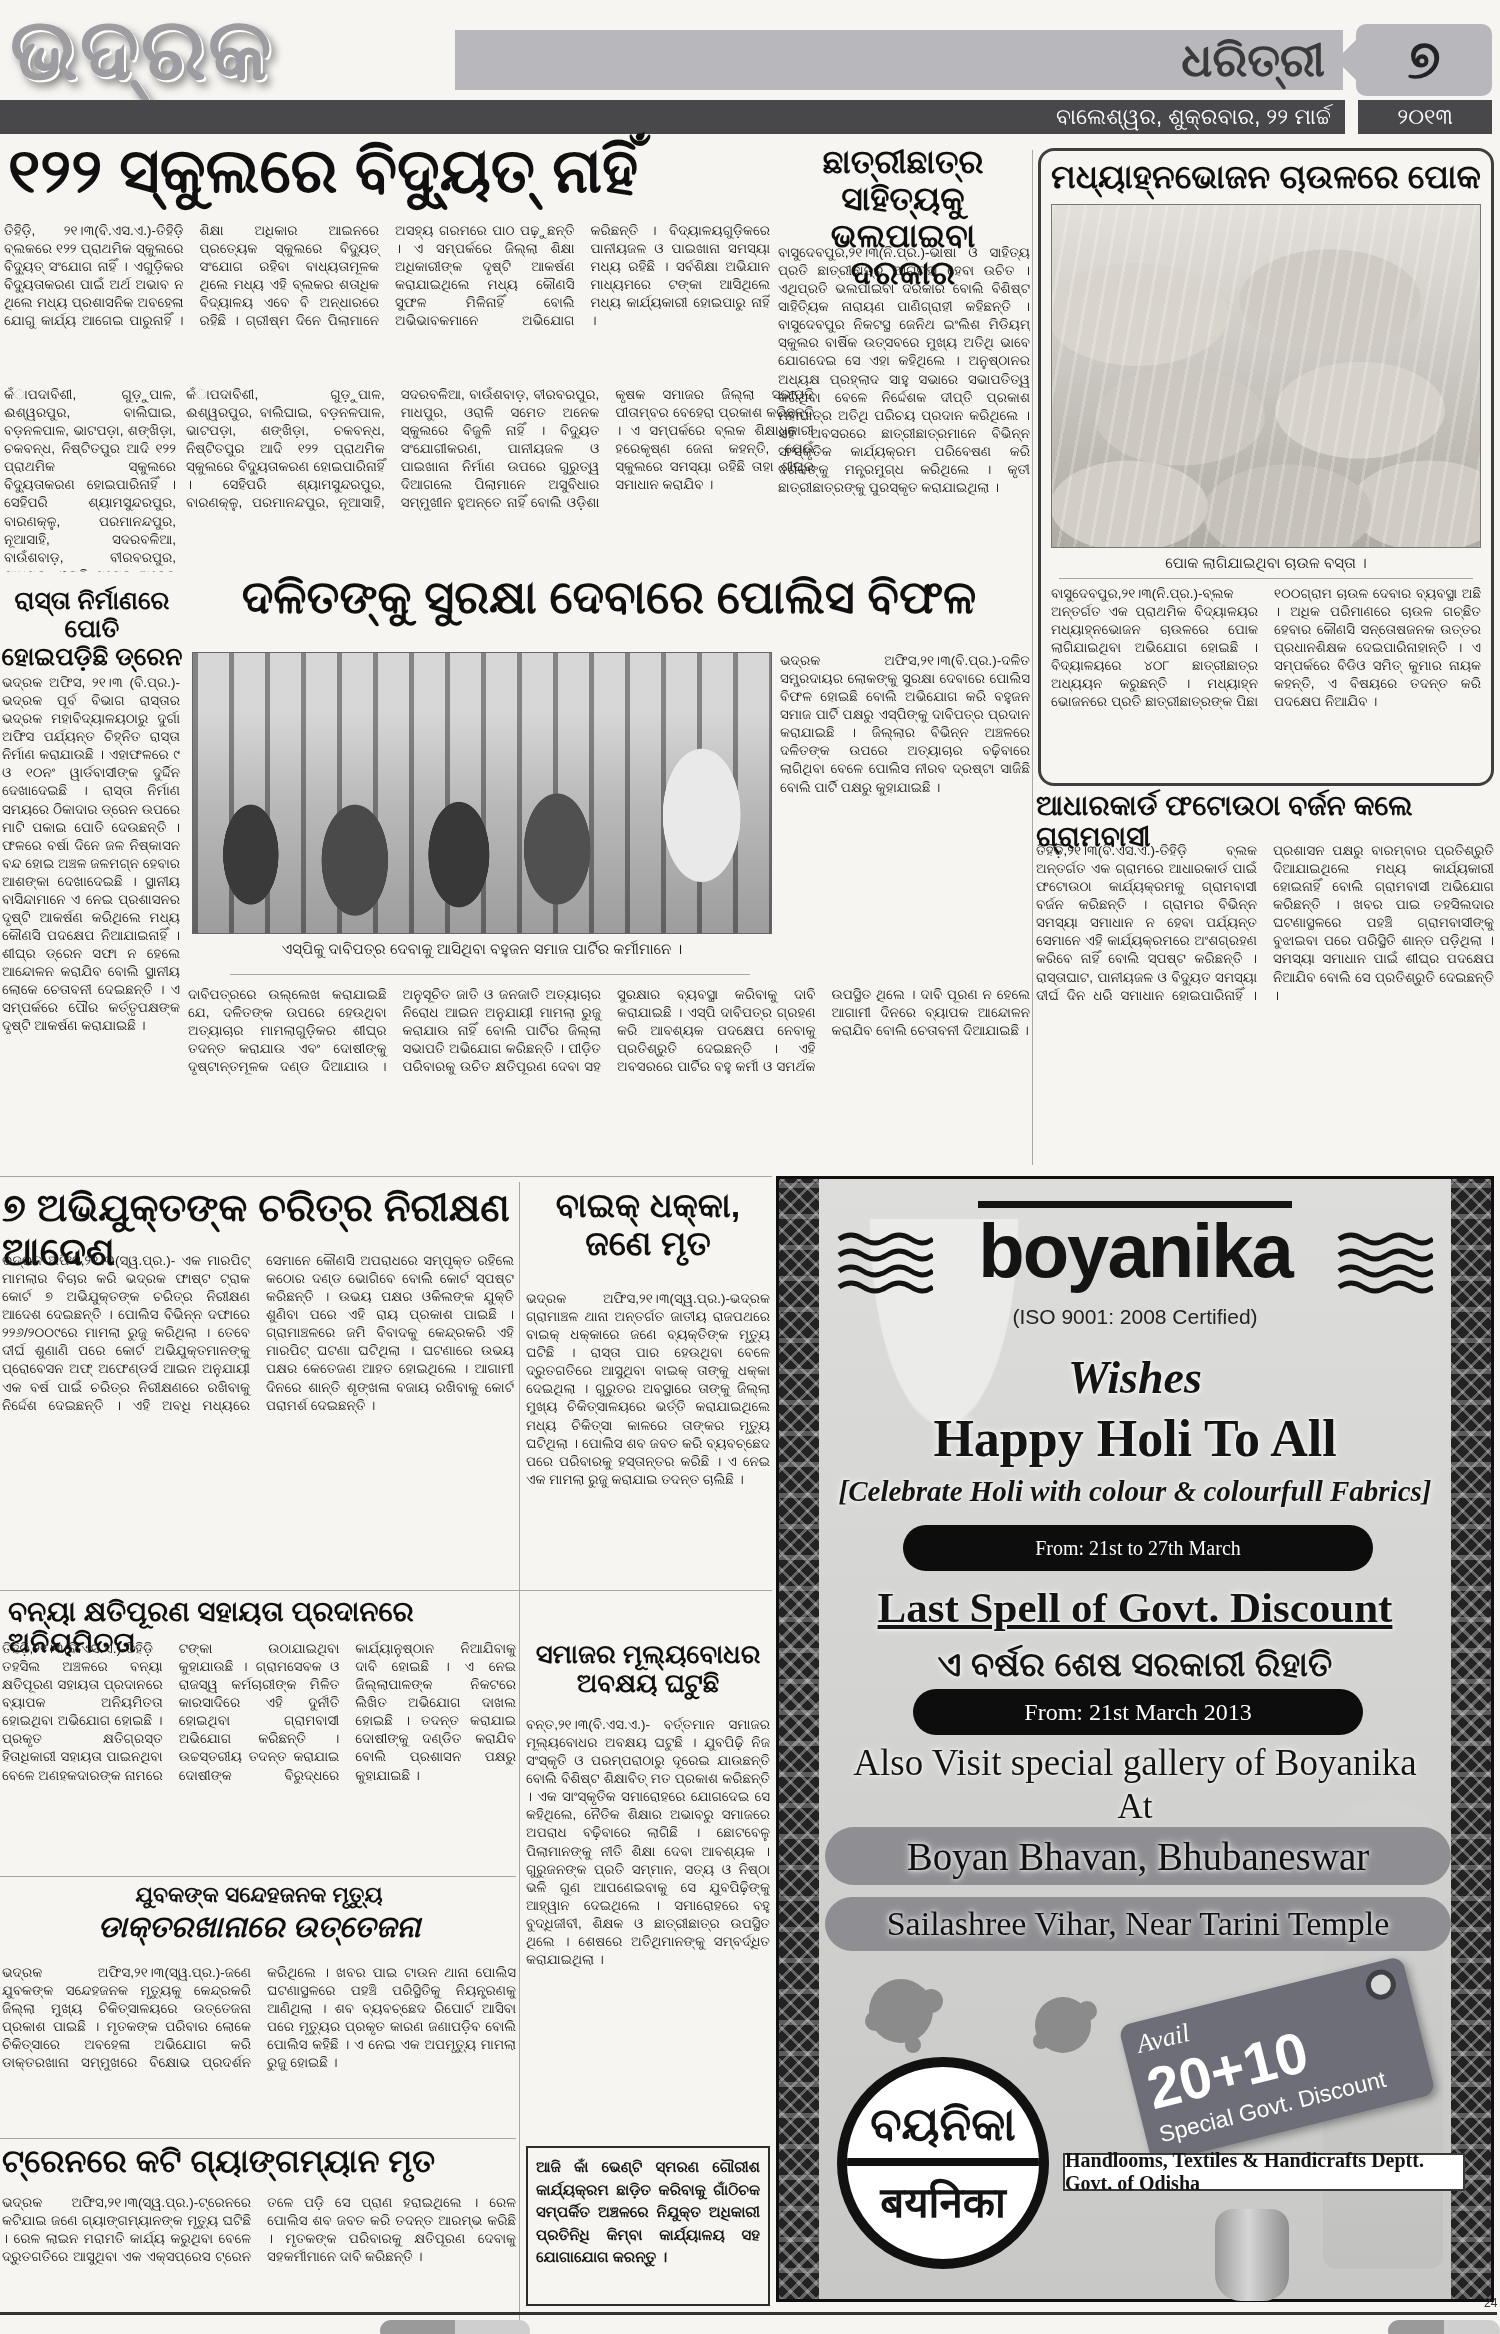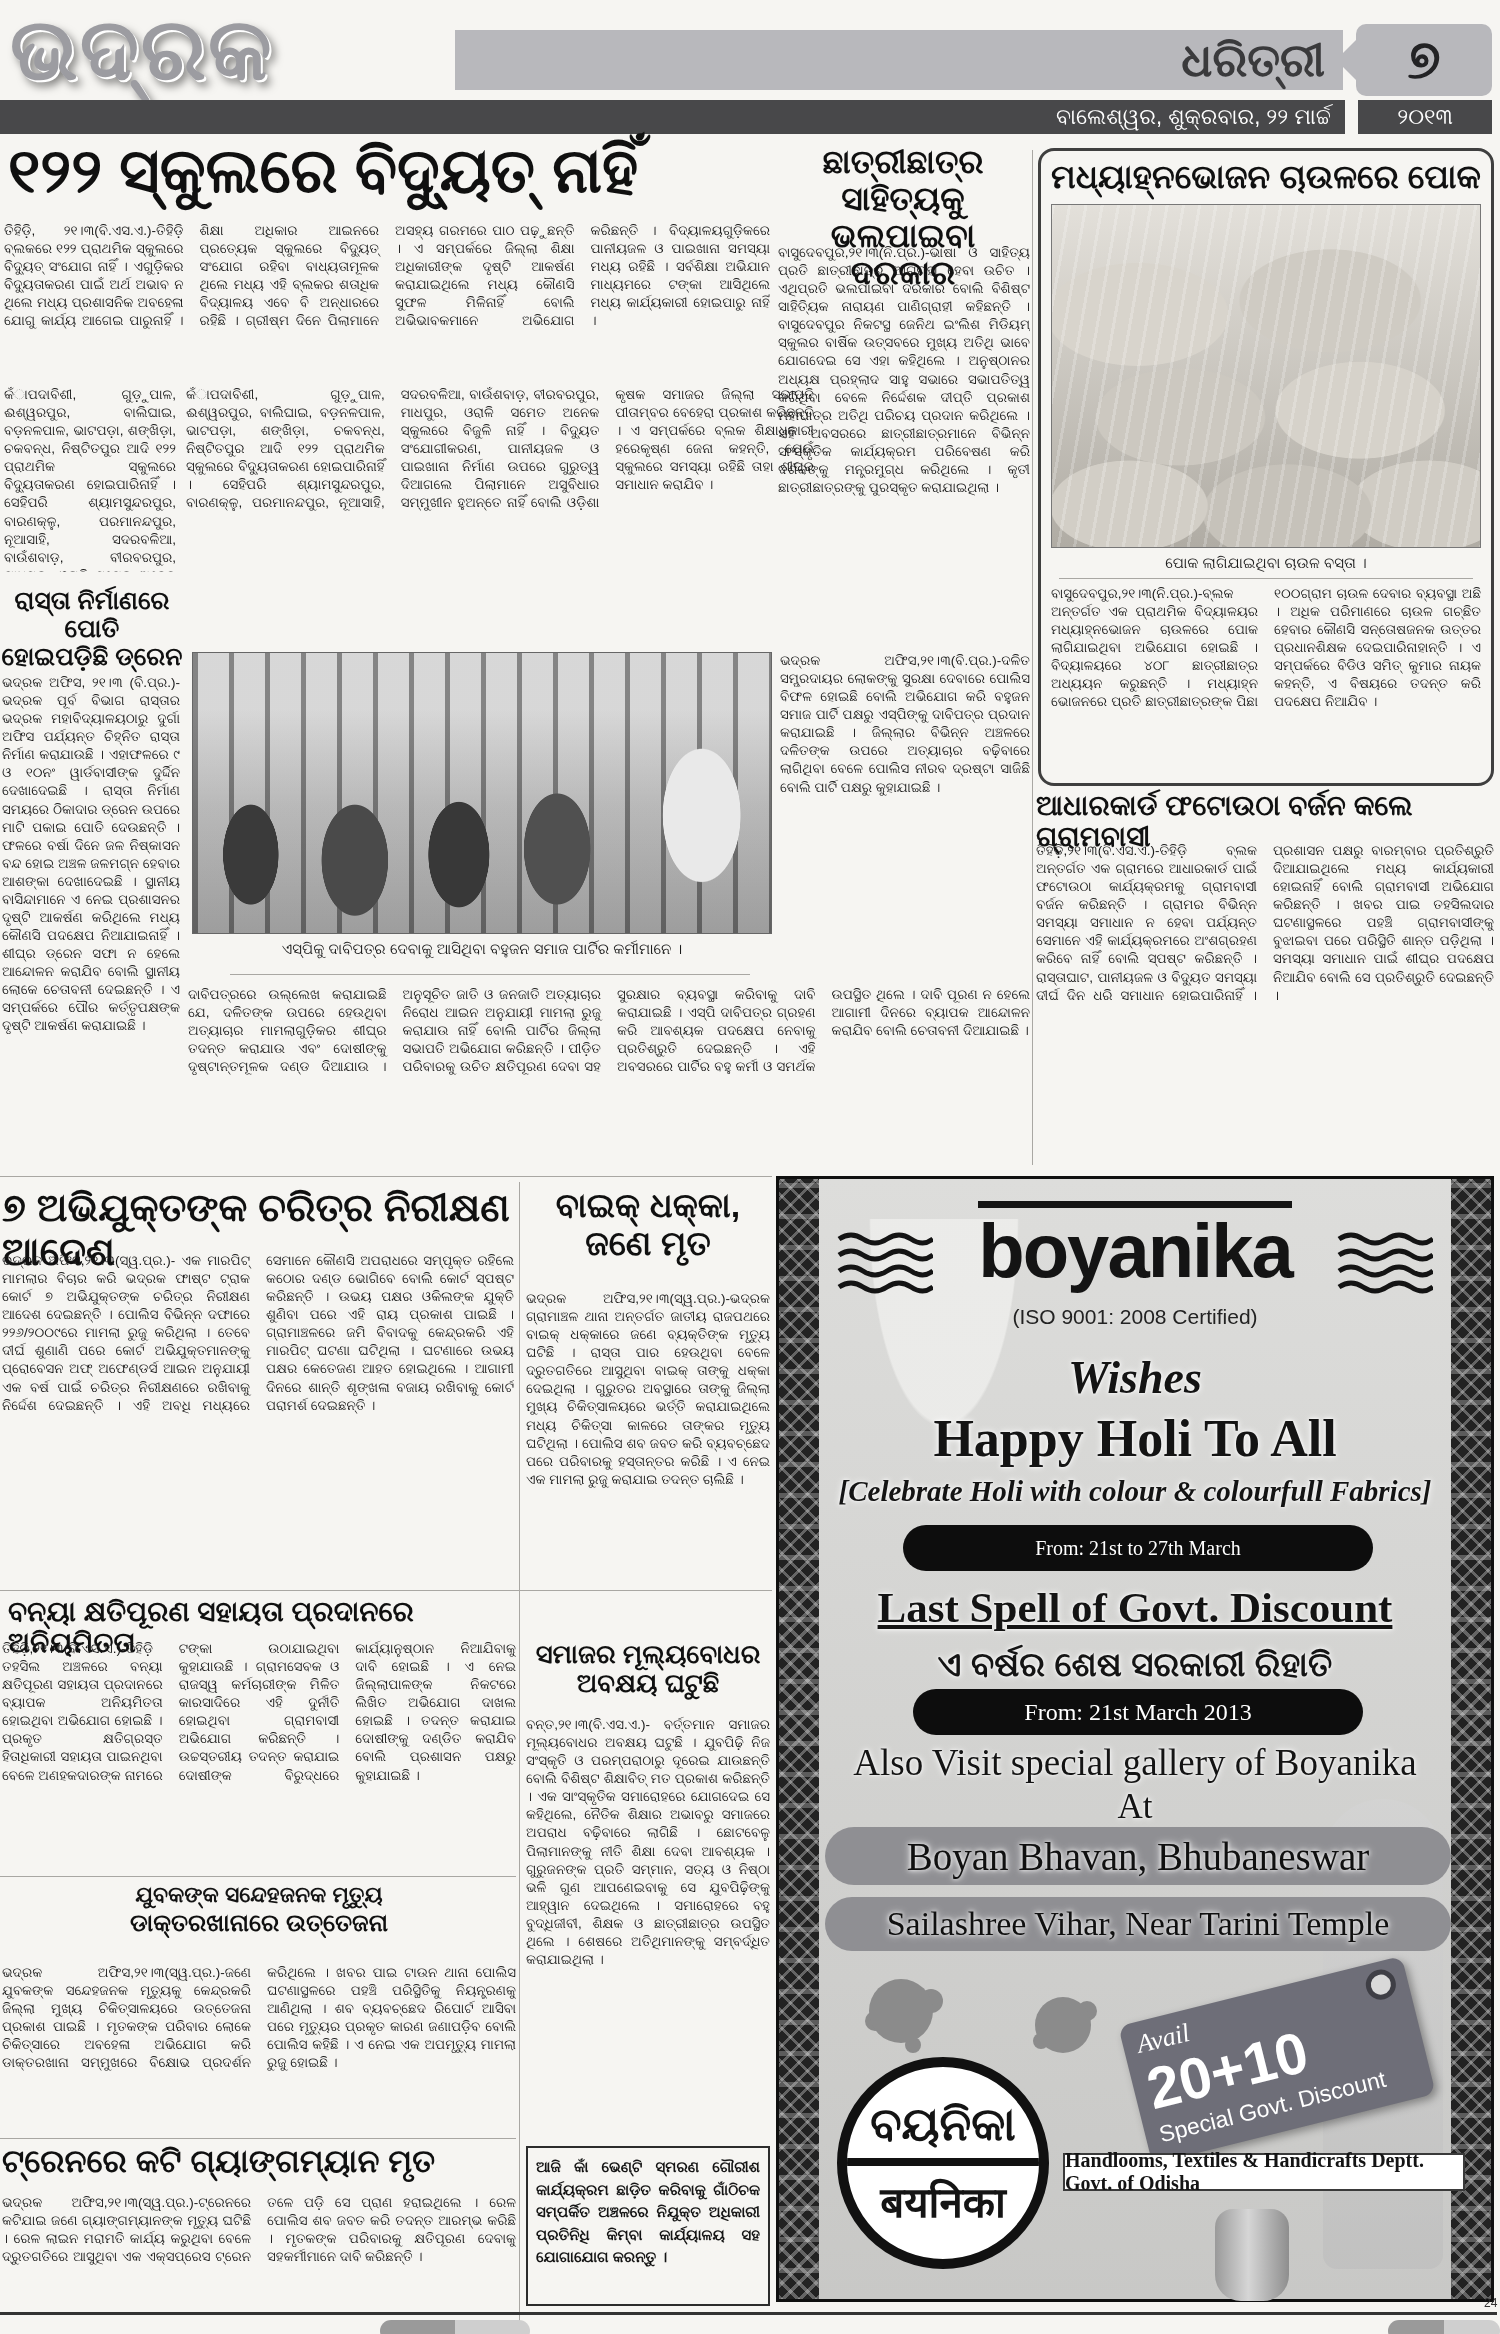--- a/index.html
+++ b/index.html
@@ -114,20 +114,21 @@
 
   <div class="abs hl" style="left:1036px;top:790px;width:460px;font-size:28px;">ଆଧାରକାର୍ଡ ଫଟୋଉଠା ବର୍ଜନ କଲେ ଗ୍ରାମବାସୀ</div>
   <div class="abs bt c2" style="left:1036px;top:842px;width:458px;height:322px;">ତିହିଡ଼ି,୨୧।୩(ବି.ଏସ.ଏ.)-ତିହିଡ଼ି ବ୍ଲକ ଅନ୍ତର୍ଗତ ଏକ ଗ୍ରାମରେ ଆଧାରକାର୍ଡ ପାଇଁ ଫଟୋଉଠା କାର୍ଯ୍ୟକ୍ରମକୁ ଗ୍ରାମବାସୀ ବର୍ଜନ କରିଛନ୍ତି । ଗ୍ରାମର ବିଭିନ୍ନ ସମସ୍ୟା ସମାଧାନ ନ ହେବା ପର୍ଯ୍ୟନ୍ତ ସେମାନେ ଏହି କାର୍ଯ୍ୟକ୍ରମରେ ଅଂଶଗ୍ରହଣ କରିବେ ନାହିଁ ବୋଲି ସ୍ପଷ୍ଟ କରିଛନ୍ତି । ରାସ୍ତାଘାଟ, ପାନୀୟଜଳ ଓ ବିଦ୍ୟୁତ ସମସ୍ୟା ଦୀର୍ଘ ଦିନ ଧରି ସମାଧାନ ହୋଇପାରିନାହିଁ । ପ୍ରଶାସନ ପକ୍ଷରୁ ବାରମ୍ବାର ପ୍ରତିଶ୍ରୁତି ଦିଆଯାଇଥିଲେ ମଧ୍ୟ କାର୍ଯ୍ୟକାରୀ ହୋଇନାହିଁ ବୋଲି ଗ୍ରାମବାସୀ ଅଭିଯୋଗ କରିଛନ୍ତି । ଖବର ପାଇ ତହସିଲଦାର ଘଟଣାସ୍ଥଳରେ ପହଞ୍ଚି ଗ୍ରାମବାସୀଙ୍କୁ ବୁଝାଇବା ପରେ ପରିସ୍ଥିତି ଶାନ୍ତ ପଡ଼ିଥିଲା । ସମସ୍ୟା ସମାଧାନ ପାଇଁ ଶୀଘ୍ର ପଦକ୍ଷେପ ନିଆଯିବ ବୋଲି ସେ ପ୍ରତିଶ୍ରୁତି ଦେଇଛନ୍ତି ।</div>
 
   <div class="abs hl ctr" style="left:0px;top:586px;width:184px;font-size:25px;">
     <span>ରାସ୍ତା ନିର୍ମାଣରେ ପୋତି</span><br>
     <span>ହୋଇପଡ଼ିଛି ଡ୍ରେନ</span>
   </div>
   <div class="abs bt" style="left:2px;top:674px;width:178px;height:502px;">ଭଦ୍ରକ ଅଫିସ, ୨୧।୩ (ବି.ପ୍ର.)-ଭଦ୍ରକ ପୂର୍ବ ବିଭାଗ ରାସ୍ତାର ଭଦ୍ରକ ମହାବିଦ୍ୟାଳୟଠାରୁ ଦୁର୍ଗା ଅଫିସ ପର୍ଯ୍ୟନ୍ତ ଚିହ୍ନିତ ରାସ୍ତା ନିର୍ମାଣ କରାଯାଉଛି । ଏହାଫଳରେ ୯ ଓ ୧୦ନଂ ୱାର୍ଡବାସୀଙ୍କ ଦୁର୍ଦ୍ଦିନ ଦେଖାଦେଇଛି । ରାସ୍ତା ନିର୍ମାଣ ସମୟରେ ଠିକାଦାର ଡ୍ରେନ ଉପରେ ମାଟି ପକାଇ ପୋତି ଦେଉଛନ୍ତି । ଫଳରେ ବର୍ଷା ଦିନେ ଜଳ ନିଷ୍କାସନ ବନ୍ଦ ହୋଇ ଅଞ୍ଚଳ ଜଳମଗ୍ନ ହେବାର ଆଶଙ୍କା ଦେଖାଦେଇଛି । ସ୍ଥାନୀୟ ବାସିନ୍ଦାମାନେ ଏ ନେଇ ପ୍ରଶାସନର ଦୃଷ୍ଟି ଆକର୍ଷଣ କରିଥିଲେ ମଧ୍ୟ କୌଣସି ପଦକ୍ଷେପ ନିଆଯାଇନାହିଁ । ଶୀଘ୍ର ଡ୍ରେନ ସଫା ନ ହେଲେ ଆନ୍ଦୋଳନ କରାଯିବ ବୋଲି ସ୍ଥାନୀୟ ଲୋକେ ଚେତାବନୀ ଦେଇଛନ୍ତି । ଏ ସମ୍ପର୍କରେ ପୌର କର୍ତ୍ତୃପକ୍ଷଙ୍କ ଦୃଷ୍ଟି ଆକର୍ଷଣ କରାଯାଇଛି ।</div>
 
+  <div class="abs hl ctr" style="left:186px;top:572px;width:846px;font-size:46px;">ଦଳିତଙ୍କୁ ସୁରକ୍ଷା ଦେବାରେ ପୋଲିସ ବିଫଳ</div>
   <div class="abs photo-protest" style="left:192px;top:652px;width:580px;height:282px;border:1px solid #666;"></div>
   <div class="abs bt" style="left:780px;top:652px;width:250px;height:318px;">ଭଦ୍ରକ ଅଫିସ,୨୧।୩(ବି.ପ୍ର.)-ଦଳିତ ସମ୍ପ୍ରଦାୟର ଲୋକଙ୍କୁ ସୁରକ୍ଷା ଦେବାରେ ପୋଲିସ ବିଫଳ ହୋଇଛି ବୋଲି ଅଭିଯୋଗ କରି ବହୁଜନ ସମାଜ ପାର୍ଟି ପକ୍ଷରୁ ଏସ୍ପିଙ୍କୁ ଦାବିପତ୍ର ପ୍ରଦାନ କରାଯାଇଛି । ଜିଲ୍ଲାର ବିଭିନ୍ନ ଅଞ୍ଚଳରେ ଦଳିତଙ୍କ ଉପରେ ଅତ୍ୟାଚାର ବଢ଼ିବାରେ ଲାଗିଥିବା ବେଳେ ପୋଲିସ ନୀରବ ଦ୍ରଷ୍ଟା ସାଜିଛି ବୋଲି ପାର୍ଟି ପକ୍ଷରୁ କୁହାଯାଇଛି ।</div>
   <div class="abs cap" style="left:192px;top:940px;width:580px;">ଏସ୍ପିକୁ ଦାବିପତ୍ର ଦେବାକୁ ଆସିଥିବା ବହୁଜନ ସମାଜ ପାର୍ଟିର କର୍ମୀମାନେ ।</div>
   <div class="abs hrule" style="left:230px;top:974px;width:520px;"></div>
   <div class="abs bt c4" style="left:188px;top:986px;width:842px;height:182px;">ଦାବିପତ୍ରରେ ଉଲ୍ଲେଖ କରାଯାଇଛି ଯେ, ଦଳିତଙ୍କ ଉପରେ ହେଉଥିବା ଅତ୍ୟାଚାର ମାମଲାଗୁଡ଼ିକର ଶୀଘ୍ର ତଦନ୍ତ କରାଯାଉ ଏବଂ ଦୋଷୀଙ୍କୁ ଦୃଷ୍ଟାନ୍ତମୂଳକ ଦଣ୍ଡ ଦିଆଯାଉ । ଅନୁସୂଚିତ ଜାତି ଓ ଜନଜାତି ଅତ୍ୟାଚାର ନିରୋଧ ଆଇନ ଅନୁଯାୟୀ ମାମଲା ରୁଜୁ କରାଯାଉ ନାହିଁ ବୋଲି ପାର୍ଟିର ଜିଲ୍ଲା ସଭାପତି ଅଭିଯୋଗ କରିଛନ୍ତି । ପୀଡ଼ିତ ପରିବାରକୁ ଉଚିତ କ୍ଷତିପୂରଣ ଦେବା ସହ ସୁରକ୍ଷାର ବ୍ୟବସ୍ଥା କରିବାକୁ ଦାବି କରାଯାଇଛି । ଏସ୍ପି ଦାବିପତ୍ର ଗ୍ରହଣ କରି ଆବଶ୍ୟକ ପଦକ୍ଷେପ ନେବାକୁ ପ୍ରତିଶ୍ରୁତି ଦେଇଛନ୍ତି । ଏହି ଅବସରରେ ପାର୍ଟିର ବହୁ କର୍ମୀ ଓ ସମର୍ଥକ ଉପସ୍ଥିତ ଥିଲେ । ଦାବି ପୂରଣ ନ ହେଲେ ଆଗାମୀ ଦିନରେ ବ୍ୟାପକ ଆନ୍ଦୋଳନ କରାଯିବ ବୋଲି ଚେତାବନୀ ଦିଆଯାଇଛି ।</div>
 
   <div class="abs hrule" style="left:0px;top:1176px;width:772px;"></div>
   <div class="abs vrule" style="left:519px;top:1182px;height:1148px;"></div>
 
   <div class="abs hl" style="left:2px;top:1186px;width:514px;font-size:39px;">୭ ଅଭିଯୁକ୍ତଙ୍କ ଚରିତ୍ର ନିରୀକ୍ଷଣ ଆଦେଶ</div>
@@ -144,21 +145,21 @@
   <div class="abs bt c3" style="left:2px;top:1640px;width:514px;height:232px;">ତିହିଡ଼ି,୨୧।୩(ବି.ଏସ.ଏ.)-ତିହିଡ଼ି ତହସିଲ ଅଞ୍ଚଳରେ ବନ୍ୟା କ୍ଷତିପୂରଣ ସହାୟତା ପ୍ରଦାନରେ ବ୍ୟାପକ ଅନିୟମିତତା ହୋଇଥିବା ଅଭିଯୋଗ ହୋଇଛି । ପ୍ରକୃତ କ୍ଷତିଗ୍ରସ୍ତ ହିତାଧିକାରୀ ସହାୟତା ପାଇନଥିବା ବେଳେ ଅଣହକଦାରଙ୍କ ନାମରେ ଟଙ୍କା ଉଠାଯାଇଥିବା କୁହାଯାଉଛି । ଗ୍ରାମସେବକ ଓ ରାଜସ୍ୱ କର୍ମଚାରୀଙ୍କ ମିଳିତ କାରସାଦିରେ ଏହି ଦୁର୍ନୀତି ହୋଇଥିବା ଗ୍ରାମବାସୀ ଅଭିଯୋଗ କରିଛନ୍ତି । ଉଚ୍ଚସ୍ତରୀୟ ତଦନ୍ତ କରାଯାଇ ଦୋଷୀଙ୍କ ବିରୁଦ୍ଧରେ କାର୍ଯ୍ୟାନୁଷ୍ଠାନ ନିଆଯିବାକୁ ଦାବି ହୋଇଛି । ଏ ନେଇ ଜିଲ୍ଲାପାଳଙ୍କ ନିକଟରେ ଲିଖିତ ଅଭିଯୋଗ ଦାଖଲ ହୋଇଛି । ତଦନ୍ତ କରାଯାଇ ଦୋଷୀଙ୍କୁ ଦଣ୍ଡିତ କରାଯିବ ବୋଲି ପ୍ରଶାସନ ପକ୍ଷରୁ କୁହାଯାଇଛି ।</div>
 
   <div class="abs hl ctr" style="left:526px;top:1640px;width:244px;font-size:26px;">
     <span>ସମାଜର ମୂଲ୍ୟବୋଧର</span><br>
     <span>ଅବକ୍ଷୟ ଘଟୁଛି</span>
   </div>
   <div class="abs bt" style="left:526px;top:1716px;width:244px;height:420px;">ବନ୍ତ,୨୧।୩(ବି.ଏସ.ଏ.)- ବର୍ତ୍ତମାନ ସମାଜର ମୂଲ୍ୟବୋଧର ଅବକ୍ଷୟ ଘଟୁଛି । ଯୁବପିଢ଼ି ନିଜ ସଂସ୍କୃତି ଓ ପରମ୍ପରାଠାରୁ ଦୂରେଇ ଯାଉଛନ୍ତି ବୋଲି ବିଶିଷ୍ଟ ଶିକ୍ଷାବିତ୍ ମତ ପ୍ରକାଶ କରିଛନ୍ତି । ଏକ ସାଂସ୍କୃତିକ ସମାରୋହରେ ଯୋଗଦେଇ ସେ କହିଥିଲେ, ନୈତିକ ଶିକ୍ଷାର ଅଭାବରୁ ସମାଜରେ ଅପରାଧ ବଢ଼ିବାରେ ଲାଗିଛି । ଛୋଟବେଳୁ ପିଲାମାନଙ୍କୁ ନୀତି ଶିକ୍ଷା ଦେବା ଆବଶ୍ୟକ । ଗୁରୁଜନଙ୍କ ପ୍ରତି ସମ୍ମାନ, ସତ୍ୟ ଓ ନିଷ୍ଠା ଭଳି ଗୁଣ ଆପଣେଇବାକୁ ସେ ଯୁବପିଢ଼ିଙ୍କୁ ଆହ୍ୱାନ ଦେଇଥିଲେ । ସମାରୋହରେ ବହୁ ବୁଦ୍ଧିଜୀବୀ, ଶିକ୍ଷକ ଓ ଛାତ୍ରୀଛାତ୍ର ଉପସ୍ଥିତ ଥିଲେ । ଶେଷରେ ଅତିଥିମାନଙ୍କୁ ସମ୍ବର୍ଦ୍ଧିତ କରାଯାଇଥିଲା ।</div>
 
   <div class="abs hrule" style="left:0px;top:1876px;width:516px;"></div>
   <div class="abs ctr" style="left:2px;top:1882px;width:514px;font-size:22px;font-weight:700;">ଯୁବକଙ୍କ ସନ୍ଦେହଜନକ ମୃତ୍ୟୁ</div>
-  <div class="abs hl ctr" style="left:2px;top:1910px;width:514px;font-size:24px;">ଡାକ୍ତରଖାନାରେ ଉତ୍ତେଜନା</div>
+  <div class="abs hl ctr" style="left:2px;top:1910px;width:514px;font-size:30px;font-style:italic;">ଡାକ୍ତରଖାନାରେ ଉତ୍ତେଜନା</div>
   <div class="abs bt c2" style="left:2px;top:1964px;width:514px;height:168px;">ଭଦ୍ରକ ଅଫିସ,୨୧।୩(ସ୍ୱ.ପ୍ର.)-ଜଣେ ଯୁବକଙ୍କ ସନ୍ଦେହଜନକ ମୃତ୍ୟୁକୁ କେନ୍ଦ୍ରକରି ଜିଲ୍ଲା ମୁଖ୍ୟ ଚିକିତ୍ସାଳୟରେ ଉତ୍ତେଜନା ପ୍ରକାଶ ପାଇଛି । ମୃତକଙ୍କ ପରିବାର ଲୋକେ ଚିକିତ୍ସାରେ ଅବହେଳା ଅଭିଯୋଗ କରି ଡାକ୍ତରଖାନା ସମ୍ମୁଖରେ ବିକ୍ଷୋଭ ପ୍ରଦର୍ଶନ କରିଥିଲେ । ଖବର ପାଇ ଟାଉନ ଥାନା ପୋଲିସ ଘଟଣାସ୍ଥଳରେ ପହଞ୍ଚି ପରିସ୍ଥିତିକୁ ନିୟନ୍ତ୍ରଣକୁ ଆଣିଥିଲା । ଶବ ବ୍ୟବଚ୍ଛେଦ ରିପୋର୍ଟ ଆସିବା ପରେ ମୃତ୍ୟୁର ପ୍ରକୃତ କାରଣ ଜଣାପଡ଼ିବ ବୋଲି ପୋଲିସ କହିଛି । ଏ ନେଇ ଏକ ଅପମୃତ୍ୟୁ ମାମଲା ରୁଜୁ ହୋଇଛି ।</div>
 
   <div class="abs hrule" style="left:0px;top:2138px;width:516px;"></div>
   <div class="abs hl" style="left:2px;top:2144px;width:514px;font-size:32px;">ଟ୍ରେନରେ କଟି ଗ୍ୟାଙ୍ଗମ୍ୟାନ ମୃତ</div>
   <div class="abs bt c2" style="left:2px;top:2194px;width:514px;height:116px;">ଭଦ୍ରକ ଅଫିସ,୨୧।୩(ସ୍ୱ.ପ୍ର.)-ଟ୍ରେନରେ କଟିଯାଇ ଜଣେ ଗ୍ୟାଙ୍ଗମ୍ୟାନଙ୍କ ମୃତ୍ୟୁ ଘଟିଛି । ରେଳ ଲାଇନ ମରାମତି କାର୍ଯ୍ୟ କରୁଥିବା ବେଳେ ଦ୍ରୁତଗତିରେ ଆସୁଥିବା ଏକ ଏକ୍ସପ୍ରେସ ଟ୍ରେନ ତଳେ ପଡ଼ି ସେ ପ୍ରାଣ ହରାଇଥିଲେ । ରେଳ ପୋଲିସ ଶବ ଜବତ କରି ତଦନ୍ତ ଆରମ୍ଭ କରିଛି । ମୃତକଙ୍କ ପରିବାରକୁ କ୍ଷତିପୂରଣ ଦେବାକୁ ସହକର୍ମୀମାନେ ଦାବି କରିଛନ୍ତି ।</div>
 
   <div class="abs notice" style="left:526px;top:2146px;width:244px;height:160px;">ଆଜି କାଁ ଭେଣ୍ଟି ସ୍ମରଣ ଗୌରୀଶ କାର୍ଯ୍ୟକ୍ରମ ଛାଡ଼ିତ କରିବାକୁ ଗାଁଠିଚକ ସମ୍ପର୍କିତ ଅଞ୍ଚଳରେ ନିଯୁକ୍ତ ଅଧିକାରୀ ପ୍ରତିନିଧି କିମ୍ବା କାର୍ଯ୍ୟାଳୟ ସହ ଯୋଗାଯୋଗ କରନ୍ତୁ ।</div>
 
   <div class="abs ad" style="left:776px;top:1176px;width:718px;height:1126px;">
     <div class="abs ik" style="left:0;"></div>

